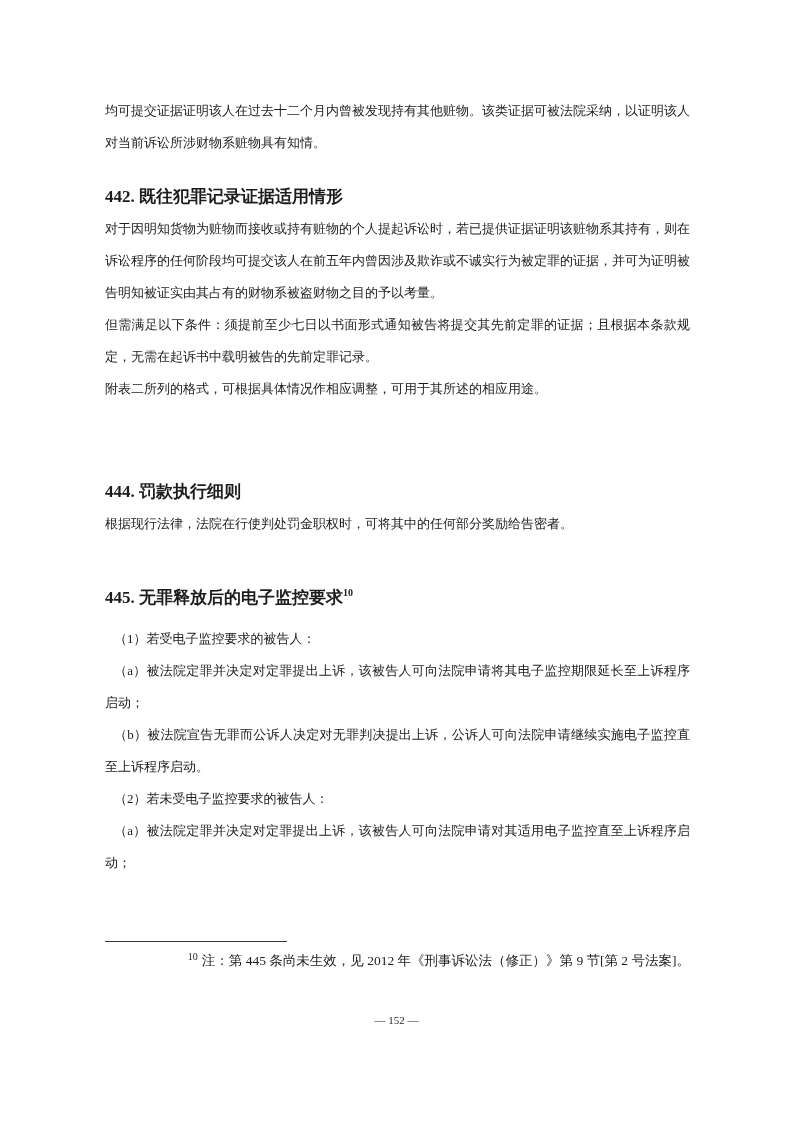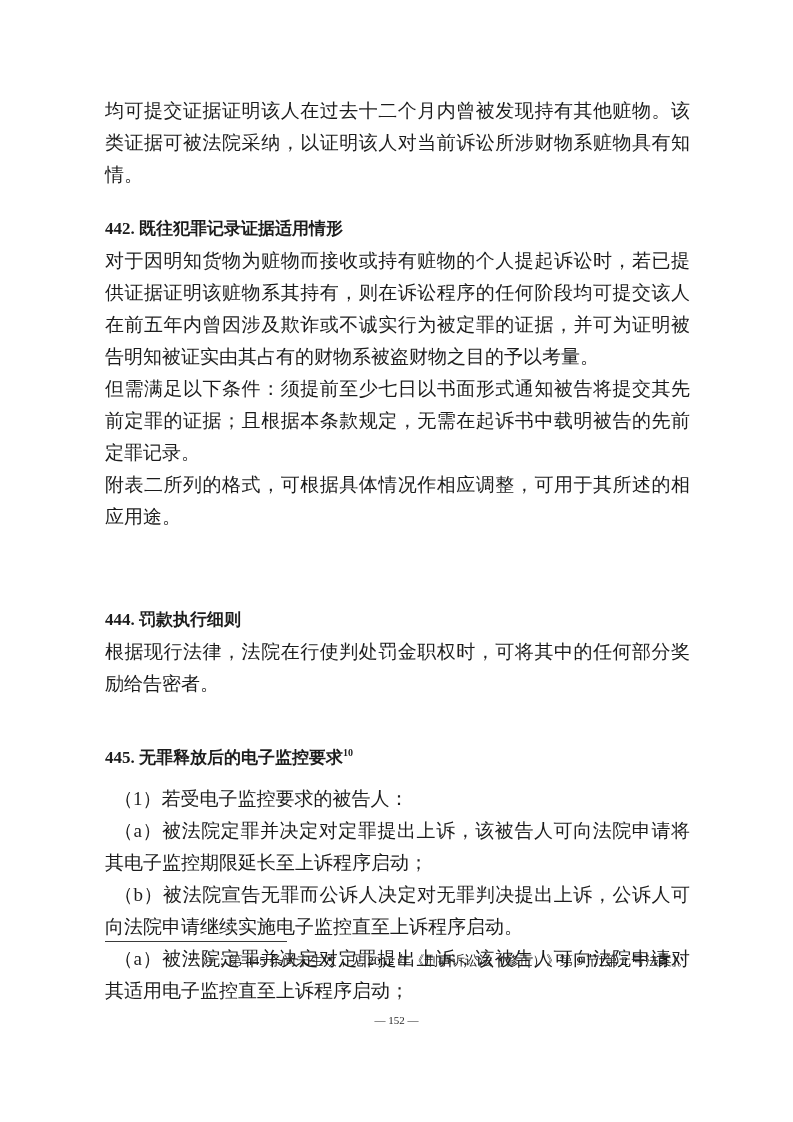--- a/index.html
+++ b/index.html
@@ -17,21 +17,21 @@
     overflow: hidden;
   }
   .content {
     position: absolute;
     left: 105px;
     top: 95px;
     width: 585px;
   }
   .body {
     margin: 0;
-    font-size: 19px;
+    font-size: 13px;
     line-height: 32px;
     text-align: justify;
     text-justify: inter-ideograph;
   }
   .heading {
     margin: 0;
     font-size: 17px;
     font-weight: 700;
     line-height: 32px;
   }
@@ -100,20 +100,21 @@
     <p class="body">根据现行法律，法院在行使判处罚金职权时，可将其中的任何部分奖励给告密者。</p>
 
     <h2 class="heading h445">
       <span>445. 无罪释放后的电子监控要求</span><sup class="fn-ref">10</sup>
     </h2>
 
     <div class="items">
       <p class="body item">（1）若受电子监控要求的被告人：</p>
       <p class="body item">（a）被法院定罪并决定对定罪提出上诉，该被告人可向法院申请将其电子监控期限延长至上诉程序启动；</p>
       <p class="body item">（b）被法院宣告无罪而公诉人决定对无罪判决提出上诉，公诉人可向法院申请继续实施电子监控直至上诉程序启动。</p>
+      <p class="body item">（2）若未受电子监控要求的被告人：</p>
       <p class="body item">（a）被法院定罪并决定对定罪提出上诉，该被告人可向法院申请对其适用电子监控直至上诉程序启动；</p>
     </div>
 
   </main>
 
   <footer class="footnote-area">
     <div class="footnote-rule"></div>
     <p class="footnote-text">
       <sup class="fn-marker">10</sup><span>注：第 445 条尚未生效，见 2012 年《刑事诉讼法（修正）》第 9 节[第 2 号法案]。</span>
     </p>

